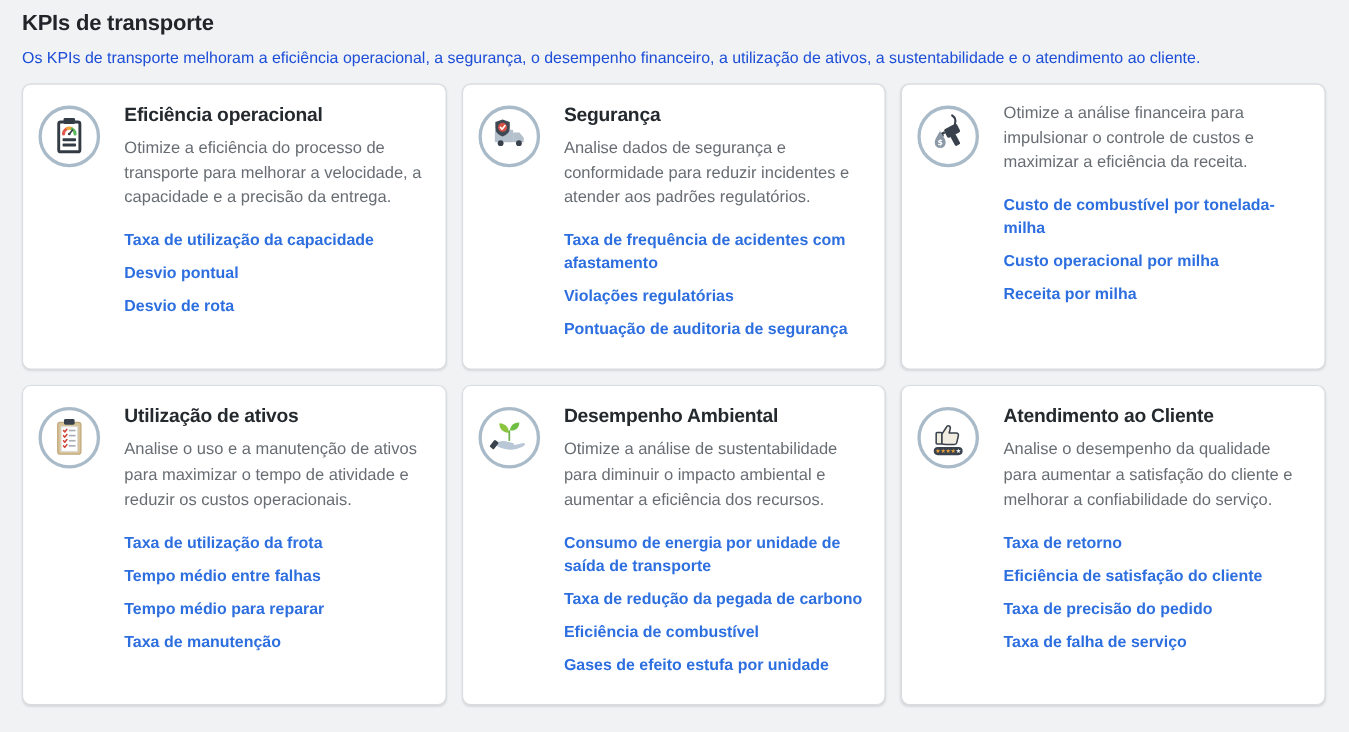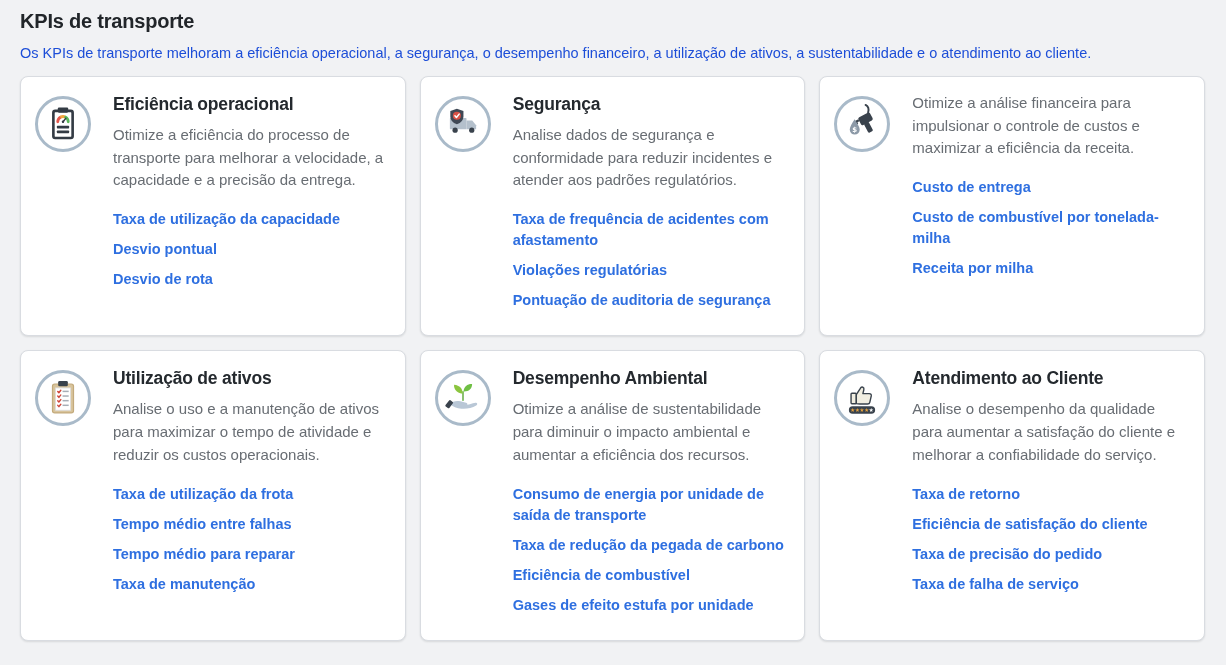--- a/index.html
+++ b/index.html
@@ -139,22 +139,22 @@
             <path d="M22 14.5 h-5.5 v4.5 h3 v-1.8 h2.5 z"></path>
             <path d="M35.5 13 q4.5 -4.5 1.5 -9" stroke="#39424c" stroke-width="2.2" fill="none" stroke-linecap="round"></path>
           </g>
           <path d="M15.5 18.5 C12.5 23.5 10 27.3 10 30.4 a5.7 5.7 0 0 0 11.4 0 C21.4 27.3 18.5 23.5 15.5 18.5 z" fill="#8c99a7"></path>
           <text x="15.7" y="33.2" font-size="8" font-weight="bold" fill="#fff" text-anchor="middle" font-family="'DejaVu Sans',sans-serif">$</text>
         </svg>
       </div>
       <div class="card-body">
         <p class="card-desc">Otimize a análise financeira para impulsionar o controle de custos e maximizar a eficiência da receita.</p>
         <ul class="kpi-links">
-          <li><a href="#">Custo de entrega</a></li>
           <li><a href="#">Custo de combustível por tonelada-milha</a></li>
+          <li><a href="#">Custo operacional por milha</a></li>
           <li><a href="#">Receita por milha</a></li>
         </ul>
       </div>
     </section>
 
     <section class="card">
       <div class="icon-ring">
         <svg viewBox="0 0 48 48">
           <rect x="12" y="8" width="24" height="33" rx="2.5" fill="#d8c49c" stroke="#c3aa7c" stroke-width="1.4"></rect>
           <rect x="15.5" y="12.5" width="17" height="25.5" fill="#fff" stroke="#dedede" stroke-width="1"></rect>

